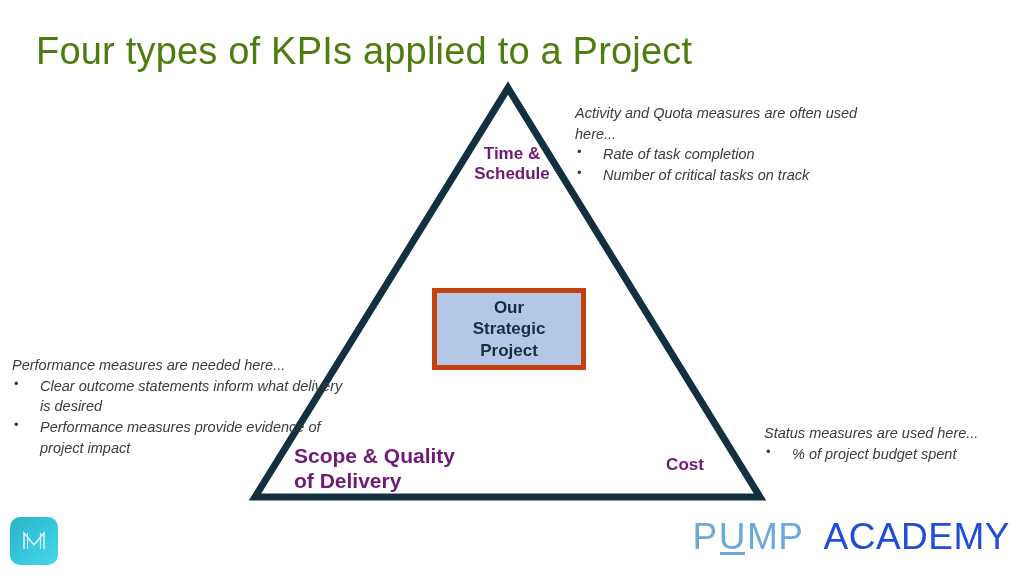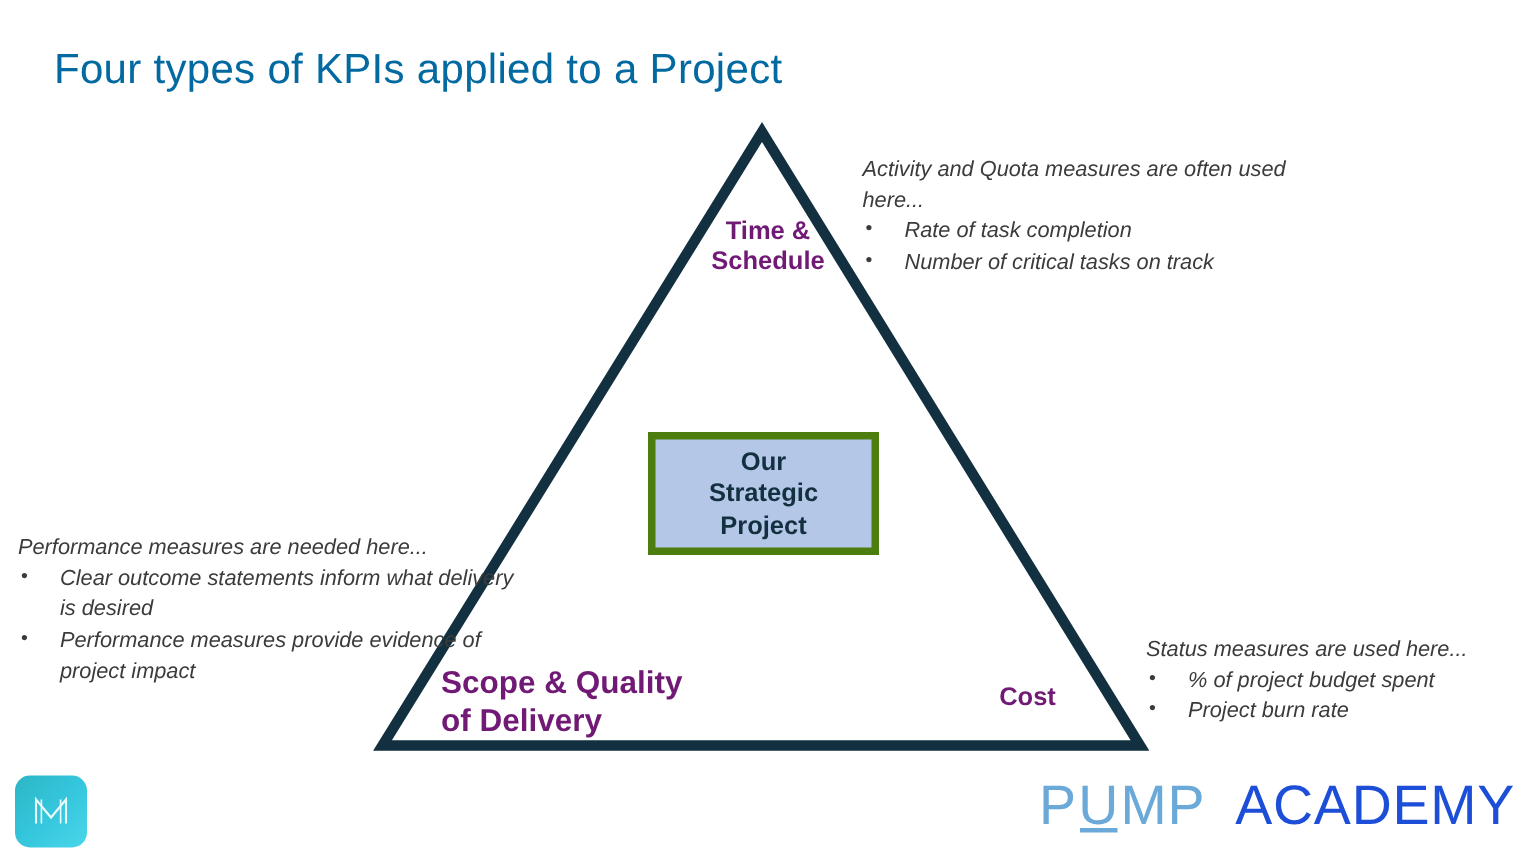--- a/index.html
+++ b/index.html
@@ -18,24 +18,24 @@
     width: 1024px;
     height: 576px;
     background: #ffffff;
   }
 
   
   #slide-title {
     position: absolute;
     left: 36px;
     top: 30px;
-    font-size: 28px;
+    font-size: 38px;
     font-weight: 300;
     letter-spacing: 0.2px;
-    color: #0369a1;
+    color: #4d7c0f;
     white-space: nowrap;
   }
 
   
   #triangle-svg {
     position: absolute;
     left: 0;
     top: 0;
     width: 1024px;
     height: 576px;
@@ -73,21 +73,21 @@
 
   
   #center-box {
     position: absolute;
     left: 432px;
     top: 288px;
     width: 154px;
     height: 82px;
     box-sizing: border-box;
     background: #b4c7e7;
-    border: 5px solid #4d7c0f;
+    border: 5px solid #c2410c;
     display: flex;
     align-items: center;
     justify-content: center;
   }
   #center-box-text {
     font-size: 17px;
     font-weight: bold;
     color: #12303f;
     text-align: center;
     line-height: 1.26;
@@ -224,21 +224,20 @@
     <ul>
       <li>Clear outcome statements inform what delivery is desired</li>
       <li>Performance measures provide evidence of project impact</li>
     </ul>
   </div>
 
   <div class="annotation" id="annotation-bottom-right">
     <span class="lead">Status measures are used here...</span>
     <ul>
       <li>% of project budget spent</li>
-      <li>Project burn rate</li>
     </ul>
   </div>
 
   <div id="logo-mark">
     <svg width="30" height="30" viewBox="0 0 30 30">
       <path d="M5 23 L5 7 L15 19 L25 7 L25 23" fill="none" stroke="#e8fbfd" stroke-width="1.4" stroke-linejoin="miter" stroke-linecap="butt"></path>
       <path d="M8.6 7 L8.6 23 M21.4 7 L21.4 23" fill="none" stroke="#e8fbfd" stroke-width="1.1"></path>
     </svg>
   </div>
 

